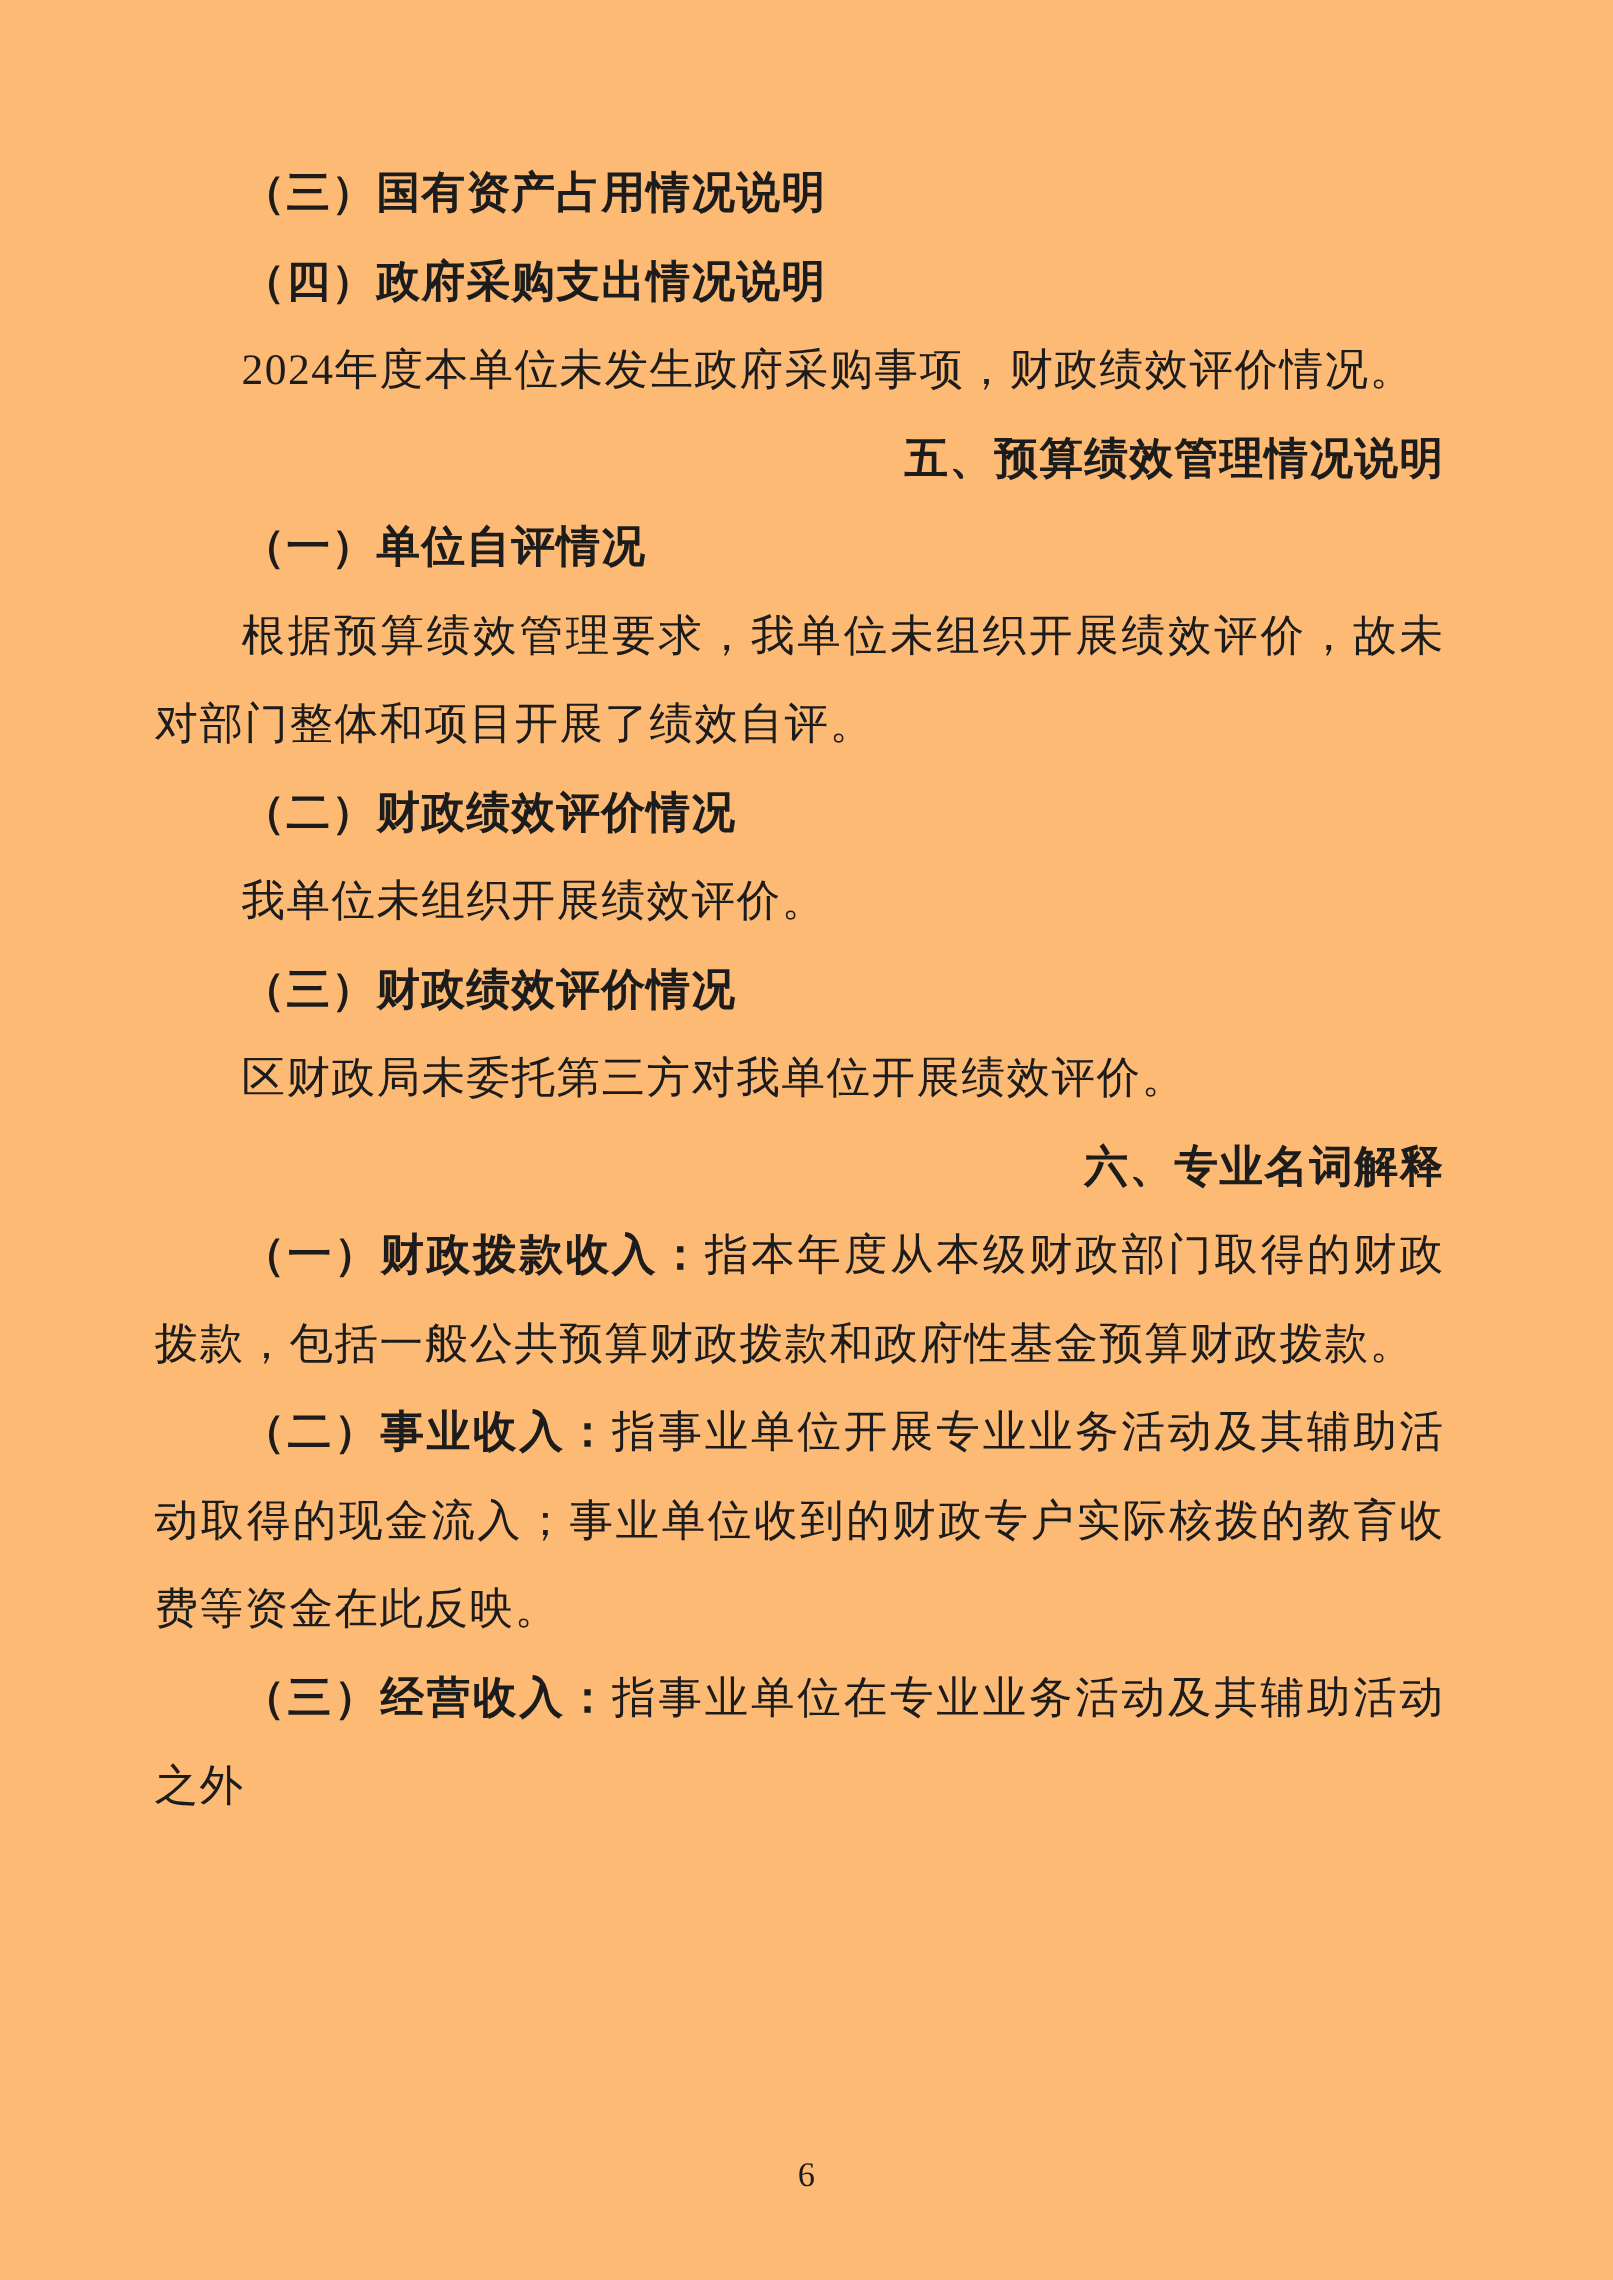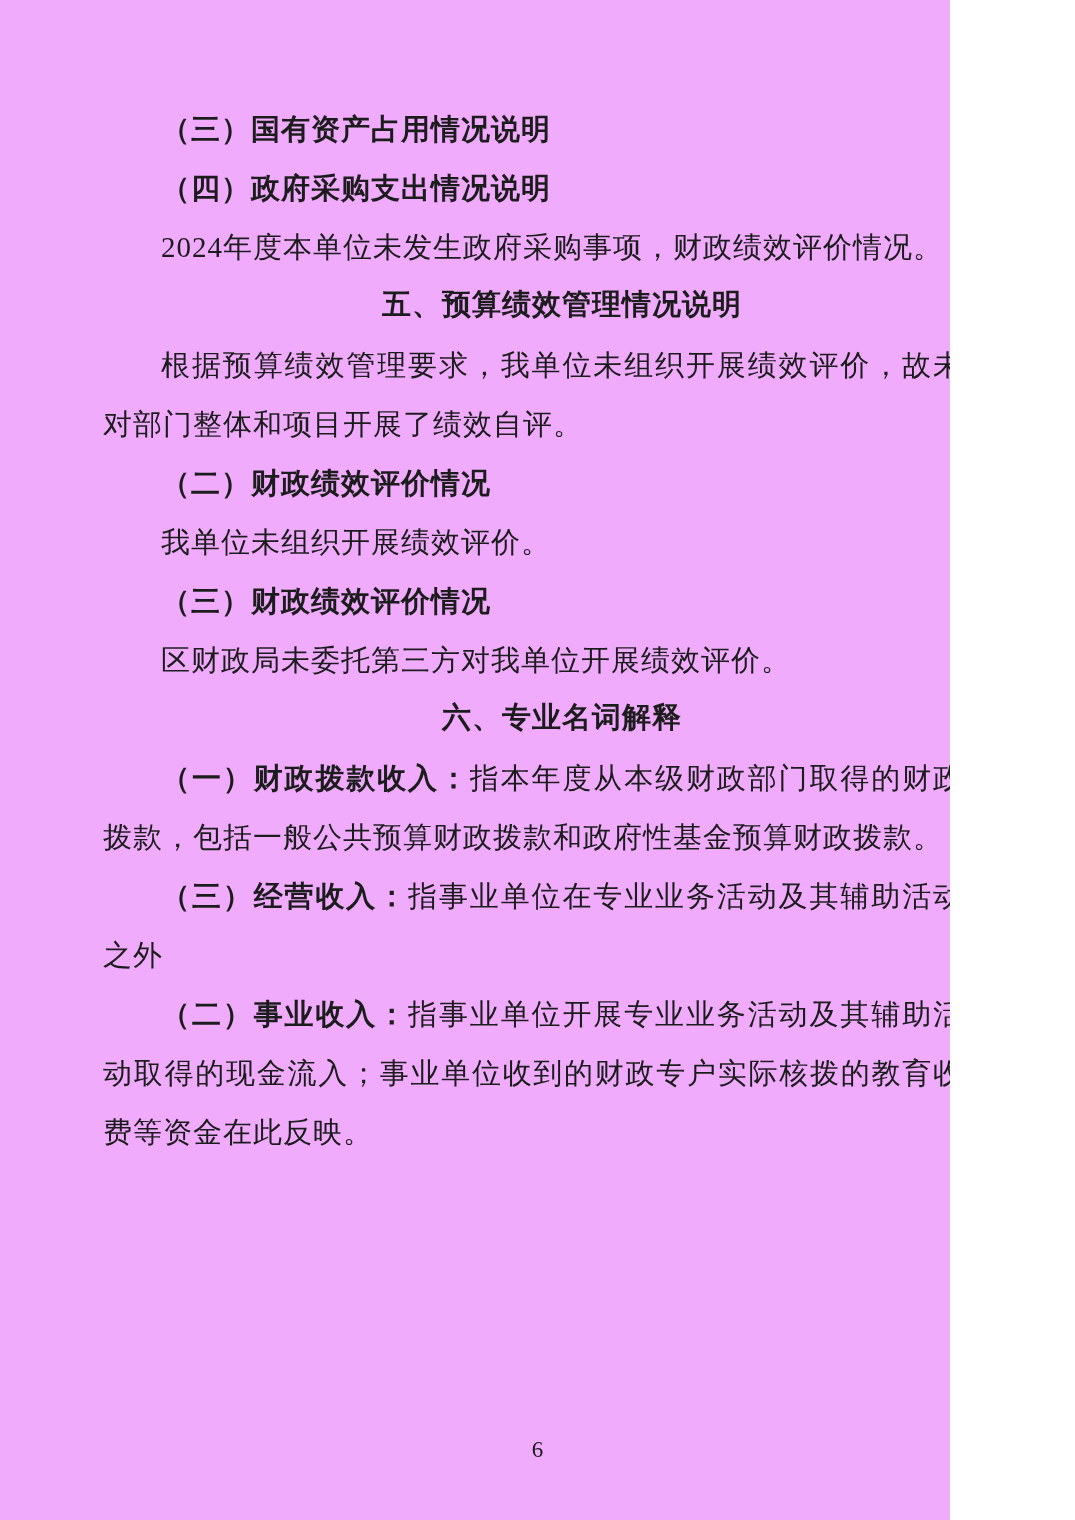--- a/index.html
+++ b/index.html
@@ -2,23 +2,23 @@
 <html><head>
 <meta charset="utf-8">
 <style>
   html, body {
     margin: 0;
     padding: 0;
     background: #ffffff;
   }
   .page {
     position: relative;
-    width: 950px;
+    width: 1075px;
     height: 1520px;
-    background: #f0abfc;
+    background: #fdba74;
     overflow: hidden;
     font-family: "Liberation Serif", "DejaVu Serif", serif;
     color: #1c1c1c;
   }
   .content {
     position: absolute;
     left: 103px;
     top: 100px;
     width: 860px;
     font-size: 29px;
@@ -34,23 +34,23 @@
     font-weight: 400;
     text-align: justify;
     word-break: break-all;
   }
   .heading-sub {
     font-family: "Liberation Serif", "DejaVu Serif", serif;
     font-weight: 700;
     text-align: left;
   }
   .heading-num {
-    font-family: Liberation Mono, monospace;
+    font-family: Liberation Serif, serif;
     font-weight: 700;
-    text-align: center;
+    text-align: right;
   }
   .term-lead {
     font-weight: 700;
   }
   .page-footer {
     position: absolute;
     left: 0;
     top: 1436px;
     width: 1075px;
     text-align: center;
@@ -68,35 +68,36 @@
 
     <p class="heading-sub">（三）国有资产占用情况说明</p>
 
 
     <p class="heading-sub">（四）政府采购支出情况说明</p>
 
     <p class="para">2024年度本单位未发生政府采购事项，财政绩效评价情况。</p>
 
     <p class="heading-num">五、预算绩效管理情况说明</p>
 
+    <p class="heading-sub">（一）单位自评情况</p>
 
     <p class="para">根据预算绩效管理要求，我单位未组织开展绩效评价，故未对部门整体和项目开展了绩效自评。</p>
 
     <p class="heading-sub">（二）财政绩效评价情况</p>
 
     <p class="para">我单位未组织开展绩效评价。</p>
 
     <p class="heading-sub">（三）财政绩效评价情况</p>
 
     <p class="para">区财政局未委托第三方对我单位开展绩效评价。</p>
 
     <p class="heading-num">六、专业名词解释</p>
 
     <p class="para"><span class="term-lead">（一）财政拨款收入：</span><span>指本年度从本级财政部门取得的财政拨款，包括一般公共预算财政拨款和政府性基金预算财政拨款。</span></p>
 
+    <p class="para"><span class="term-lead">（二）事业收入：</span><span>指事业单位开展专业业务活动及其辅助活动取得的现金流入；事业单位收到的财政专户实际核拨的教育收费等资金在此反映。</span></p>
+
     <p class="para"><span class="term-lead">（三）经营收入：</span><span>指事业单位在专业业务活动及其辅助活动之外</span></p>
-
-    <p class="para"><span class="term-lead">（二）事业收入：</span><span>指事业单位开展专业业务活动及其辅助活动取得的现金流入；事业单位收到的财政专户实际核拨的教育收费等资金在此反映。</span></p>
 
   </div>
 
   <div class="page-footer">6</div>
 </div>
 
 </body></html>

